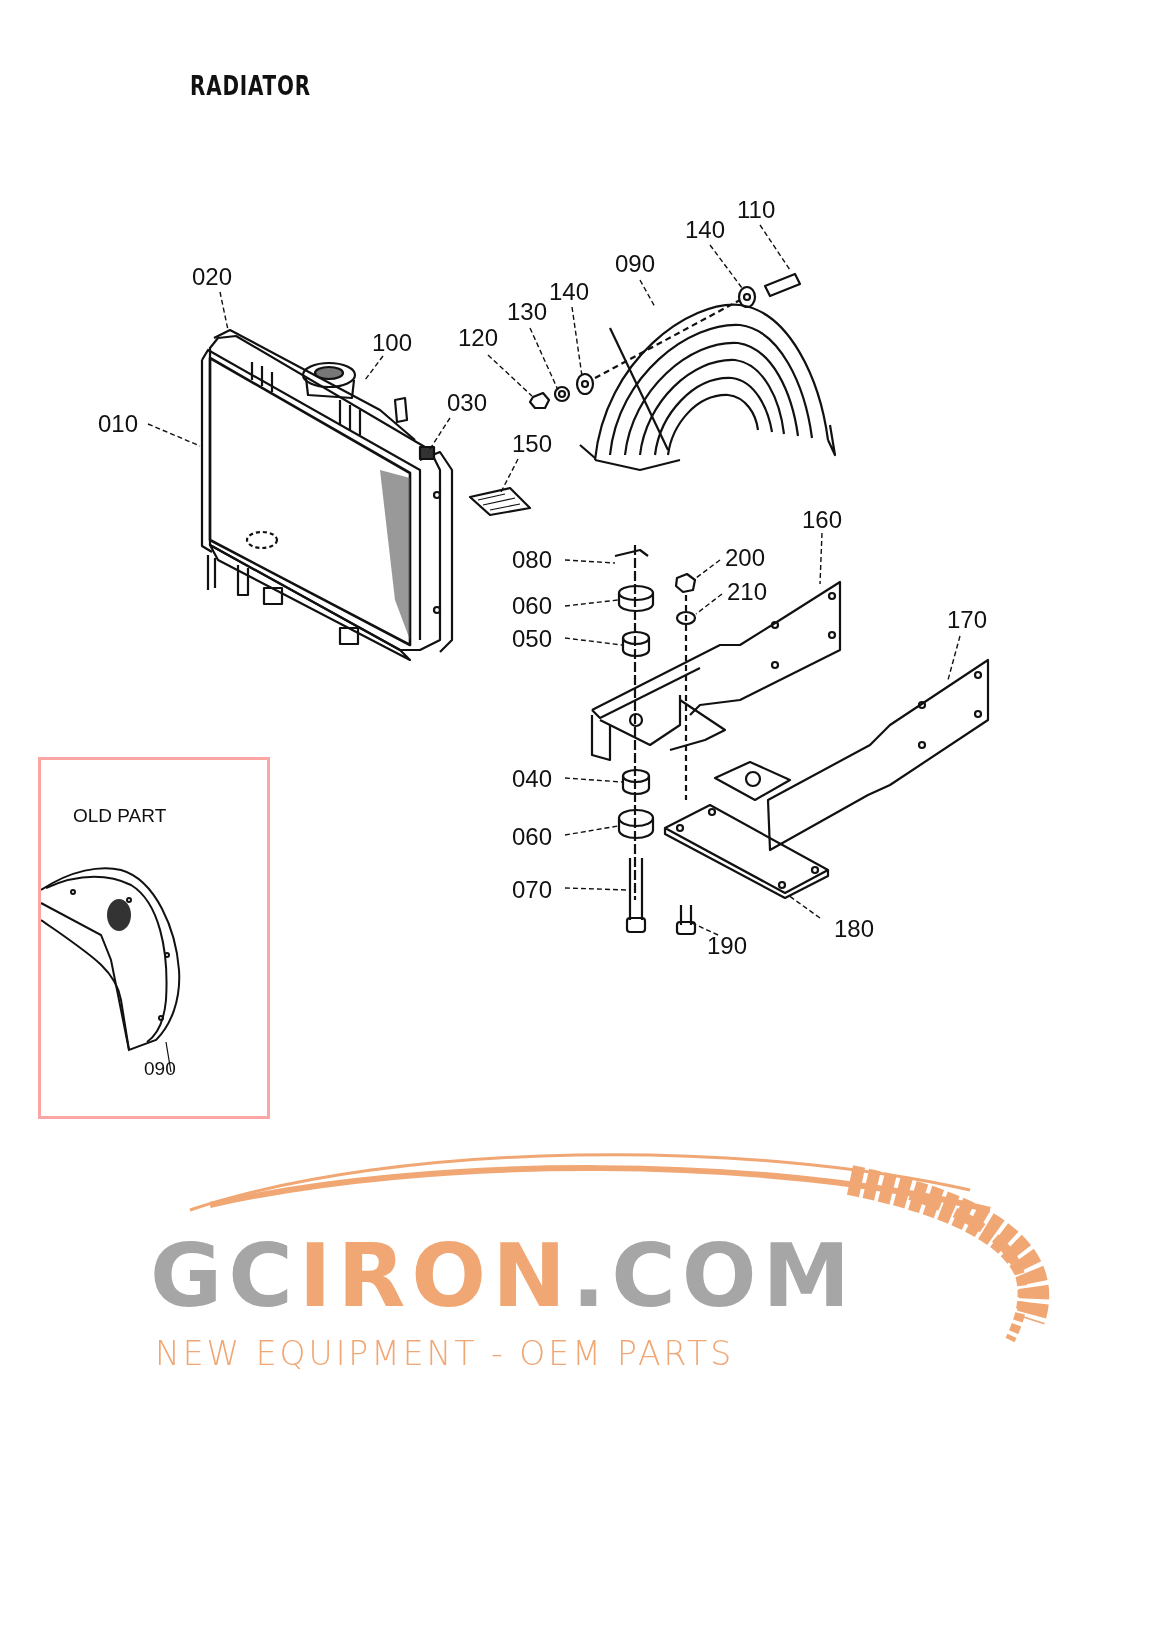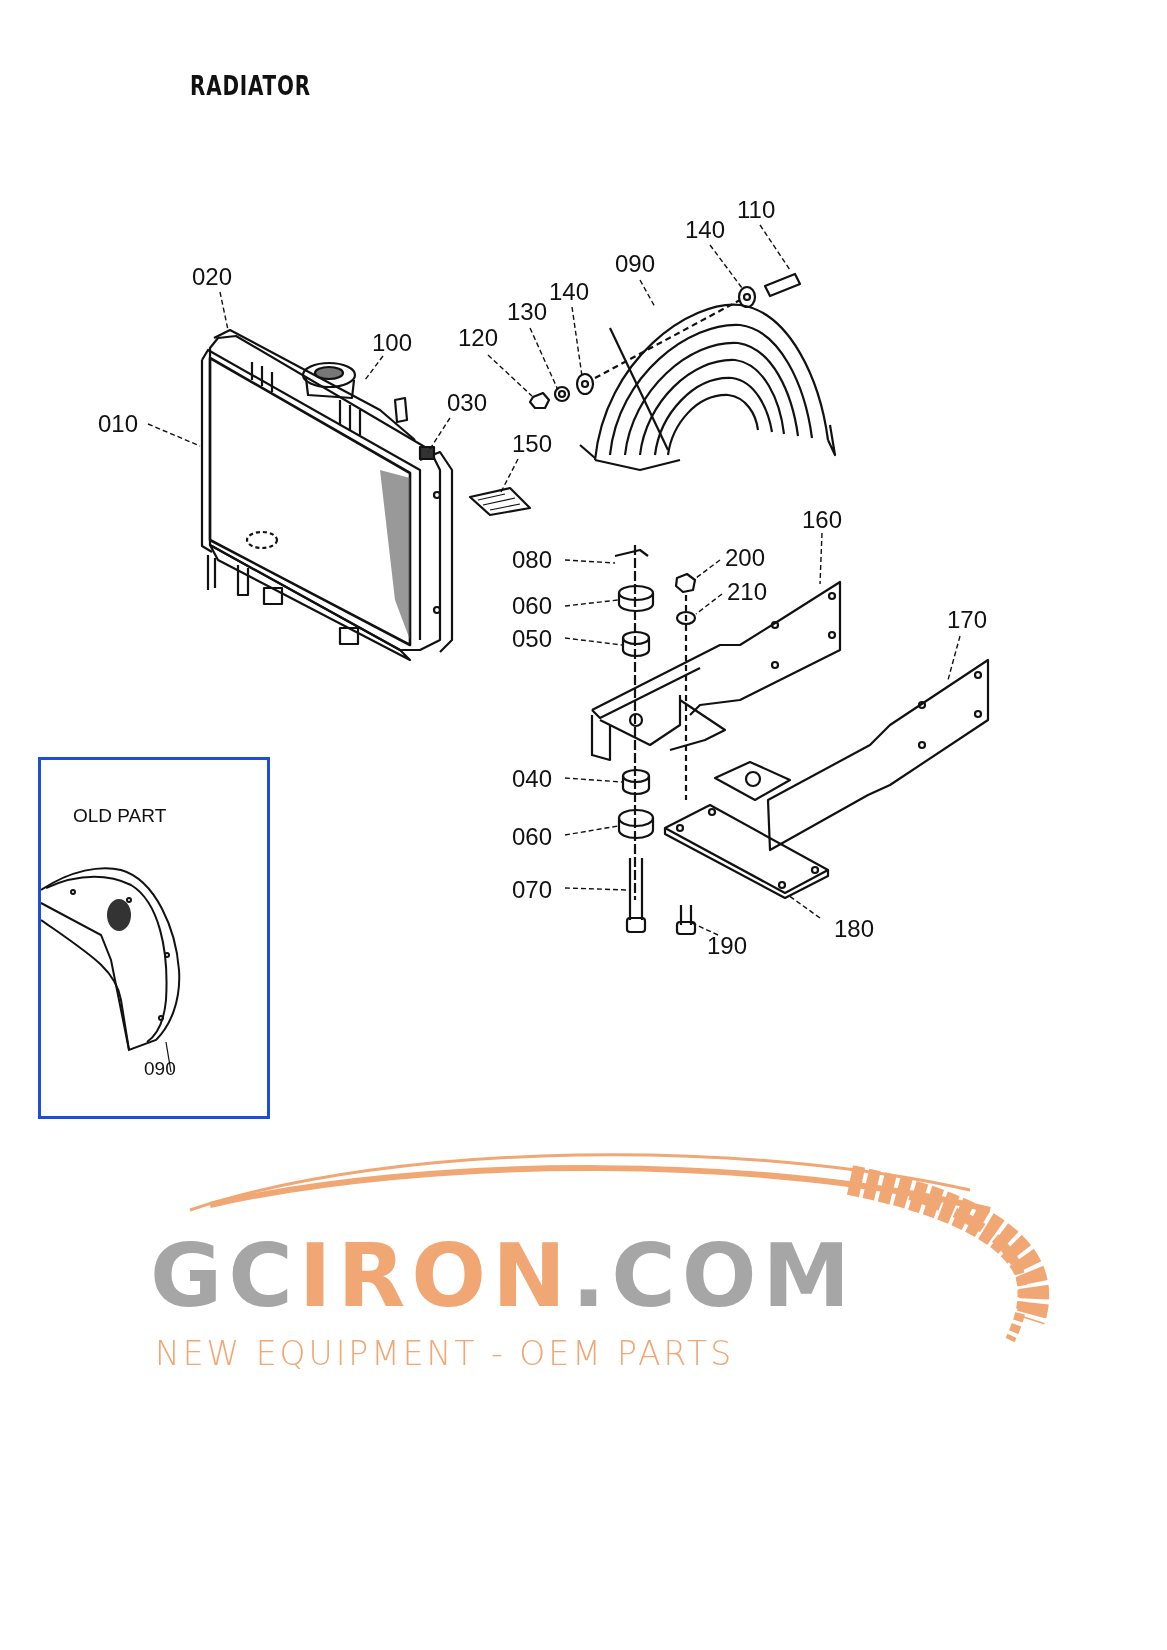--- a/index.html
+++ b/index.html
@@ -1,20 +1,20 @@
 <!DOCTYPE html>
 <html><head>
 <meta charset="utf-8">
 <style>
   html, body { margin:0; padding:0; background:#ffffff; }
   body { width:1167px; height:1650px; position:relative; overflow:hidden; font-family:"Liberation Sans", sans-serif; color:#111; }
   .title { position:absolute; left:190px; top:70px; font-family:"DejaVu Sans Condensed","DejaVu Sans", sans-serif; font-weight:bold; font-size:27px; letter-spacing:1px; transform:scaleX(0.82); transform-origin:left top; }
   svg.diagram { position:absolute; left:0; top:0; }
   .lbl { font-family:"Liberation Sans", sans-serif; font-size:24px; fill:#111; }
-  .inset { position:absolute; left:38px; top:757px; width:232px; height:362px; border:3px solid #1d4ed8; box-sizing:border-box; }
+  .inset { position:absolute; left:38px; top:757px; width:232px; height:362px; border:3px solid #fca5a5; box-sizing:border-box; }
   .inset-title { position:absolute; left:32px; top:45px; font-size:19px; }
   .inset-lbl { position:absolute; left:103px; top:298px; font-size:19px; }
   .logo { position:absolute; left:150px; top:1150px; width:920px; height:220px; }
   .logo-main { position:absolute; left:0; top:82px; font-family:"DejaVu Sans", sans-serif; font-size:88px; font-weight:bold; letter-spacing:6px; line-height:1; }
   .logo-main .g { color:#a6a6a6;text-align:right; }
   .logo-main .o { color:#f0a774;margin-top:12px; }
   .logo-sub { position:absolute; left:5px; top:184px; font-family:"DejaVu Sans", sans-serif; font-size:33px; color:#f0a774; letter-spacing:3px; font-weight:300; }
 </style>
 </head>
 <body>

